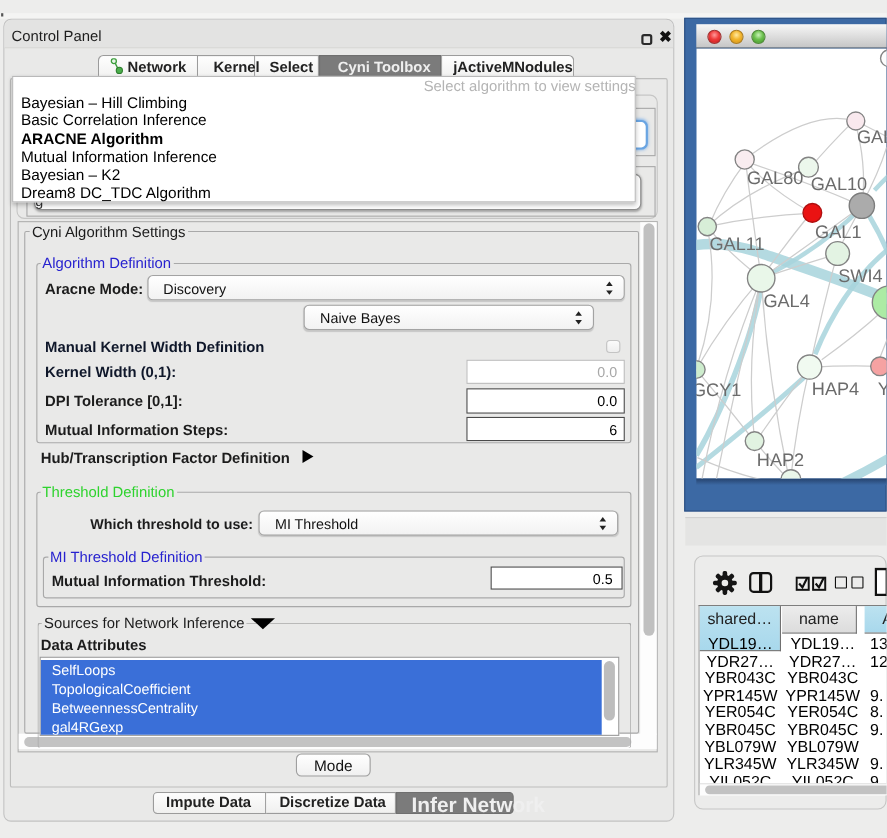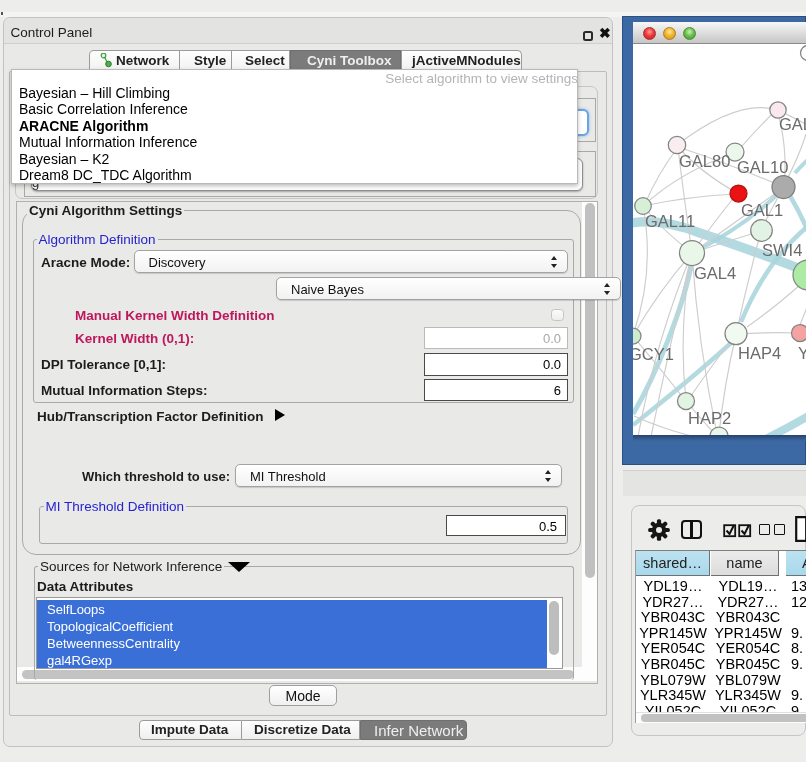--- a/index.html
+++ b/index.html
@@ -1,21 +1,21 @@
 <!DOCTYPE html>
 <html><head>
 <meta charset="utf-8">
 <style>
 * { margin:0; padding:0; box-sizing:border-box; }
 html,body { width:806px; height:762px; overflow:hidden; background:#ededec; }
 body { font-family:"Liberation Sans", sans-serif; }
 #root { position:absolute; left:0; top:12px; width:806px; height:762px; }
 .abs { position:absolute; }
 .lbl { font-size:13.5px; font-weight:bold; color:#1c1c1c; white-space:nowrap;text-align:right; }
-.dis { color:#be185d;margin-left:34px; }
+.dis { color:#0f172a; }
 .combo { position:absolute; background:linear-gradient(#ffffff,#f2f2f2); border:1px solid #a3a3a3; border-radius:5px; box-shadow:0 1px 1px rgba(0,0,0,0.15); font-size:13px; color:#111; }
 .combo .ctext { position:absolute; left:14px; top:4px; }
 .spin { position:absolute; right:8px; top:4px; width:9px; height:14px; }
 .spin:before { content:""; position:absolute; left:1px; top:1px; border-left:3.5px solid transparent; border-right:3.5px solid transparent; border-bottom:4.5px solid #222; }
 .spin:after { content:""; position:absolute; left:1px; bottom:1px; border-left:3.5px solid transparent; border-right:3.5px solid transparent; border-top:4.5px solid #222; }
 .tfield { position:absolute; background:#fff; font-size:13px; text-align:right; }
 .groupbox { position:absolute; border:1px solid #a9a9a9; border-radius:3px; }
 .gtitle { position:absolute; top:-8px; font-size:13.5px; background:#e9e9e8; padding:0 2px; white-space:nowrap; }
 </style>
 </head>
@@ -39,21 +39,21 @@
   <div class="abs" style="left:176px;top:32px;width:52px;height:21px;background:linear-gradient(#fefefe,#f1f1f0);border:1px solid #9b9b9b;border-bottom:none;border-left:none;"></div>
   <div class="abs" style="left:228px;top:32px;width:58px;height:21px;background:linear-gradient(#fefefe,#f1f1f0);border:1px solid #9b9b9b;border-bottom:none;border-left:none;"></div>
   <div class="abs" style="left:286px;top:32px;width:111px;height:21px;background:#7b7b7b;border:1px solid #6f6f6f;border-bottom:none;"></div>
   <div class="abs" style="left:397px;top:32px;width:121px;height:21px;background:linear-gradient(#fefefe,#f1f1f0);border:1px solid #9b9b9b;border-bottom:none;border-radius:0 5px 0 0;"></div>
   <svg class="abs" style="left:96px;top:35px;" width="13" height="15" viewBox="0 0 13 15">
     <line x1="4" y1="3" x2="8" y2="11" stroke="#3c9e3c" stroke-width="1.2"></line>
     <circle cx="3.5" cy="2.5" r="2.3" fill="#e8f6e8" stroke="#3c9e3c" stroke-width="1.2"></circle>
     <circle cx="8.5" cy="11" r="2.8" fill="#4caf4c" stroke="#2e7d2e" stroke-width="1"></circle>
   </svg>
   <div class="abs" style="left:112px;top:34.5px;font-size:13.5px;font-weight:bold;color:#222;">Network</div>
-  <div class="abs" style="left:190px;top:34.5px;font-size:13.5px;font-weight:bold;color:#222;">Style</div>
+  <div class="abs" style="left:190px;top:34.5px;font-size:13.5px;font-weight:bold;color:#222;">Kernel</div>
   <div class="abs" style="left:241px;top:34.5px;font-size:13.5px;font-weight:bold;color:#222;">Select</div>
   <div class="abs" style="left:303px;top:34.5px;font-size:13.5px;font-weight:bold;color:#efefef;">Cyni Toolbox</div>
   <div class="abs" style="left:408px;top:34.5px;font-size:13.5px;font-weight:bold;color:#222;">jActiveMNodules</div>
 </div>
 
 <div class="abs" style="left:15px;top:74px;width:583px;height:113px;background:#e9e9e8;border:1px solid #c6c6c5;border-radius:7px;"></div>
 <div class="abs" style="left:24px;top:86px;width:572px;height:44px;border:1px solid #a8a8a8;"></div>
 <div class="abs" style="left:33px;top:97px;width:556px;height:27px;background:#fff;border:2.5px solid #6aa5e2;border-radius:6px;box-shadow:0 0 3px #7db0e8;"></div>
 <div class="abs" style="left:24px;top:139px;width:572px;height:46px;border:1px solid #a8a8a8;"></div>
 <div class="abs" style="left:31px;top:146px;width:552px;height:32.5px;background:#fdfdfd;border:1px solid #8e8e8e;border-radius:6px;box-shadow:0 1px 2px rgba(0,0,0,.3);"></div>
@@ -71,85 +71,89 @@
 </div>
 
 <div class="abs" style="left:16px;top:189px;width:582px;height:483px;background:#e9e9e8;border:1px solid #b0b0af;"></div>
 
 <div class="abs" style="left:582px;top:190px;width:15px;height:466px;background:#fdfdfd;"></div>
 <div class="abs" style="left:584.5px;top:191px;width:10px;height:375px;background:#c0c0c0;border-radius:5px;"></div>
 
 <div class="abs" style="left:17px;top:655px;width:580px;height:14px;background:#fdfdfd;"></div>
 <div class="abs" style="left:22px;top:657.5px;width:552px;height:9px;background:#c3c3c3;border-radius:4.5px;"></div>
 
-<div class="groupbox" style="left:22px;top:198px;width:559px;height:345px;border-radius:14px;font-weight:bold;">
+<div class="groupbox" style="left:22px;top:198px;width:559px;height:457px;border-radius:2px;">
   <div class="gtitle" style="left:4px;color:#1c1c1c;">Cyni Algorithm Settings</div>
 </div>
 
 <div class="groupbox" style="left:32.5px;top:227px;width:541px;height:164px;">
   <div class="gtitle" style="left:3px;color:#2722cf;">Algorithm Definition</div>
 </div>
 
 <div class="lbl" style="position:absolute;left:41px;top:242.5px;">Aracne Mode:</div>
 <div class="combo" style="left:133.5px;top:237.5px;width:434px;height:23px;">
       <span class="ctext">Discovery</span>
       <span class="spin"></span>
     </div>
 
-<div class="combo" style="left:276px;top:264.5px;width:345px;height:23px;">
+<div class="combo" style="left:276px;top:264.5px;width:264px;height:23px;">
       <span class="ctext">Naive Bayes</span>
       <span class="spin"></span>
     </div>
 
 <div class="lbl dis" style="position:absolute;left:41px;top:295.5px;">Manual Kernel Width Definition</div>
 <div class="abs" style="left:551px;top:297px;width:13px;height:12px;background:linear-gradient(#fbfbfb,#eeeeee);border:1px solid #c4c4c4;border-radius:3.5px;"></div>
 
 <div class="lbl dis" style="position:absolute;left:41px;top:319px;">Kernel Width (0,1):</div>
 <div class="tfield" style="left:424px;top:315px;width:144px;height:22px;border:1px solid #bbbbbb;color:#a8a8a8;padding:3px 6px 0 0;">0.0</div>
 
 <div class="lbl" style="position:absolute;left:41px;top:345px;">DPI Tolerance [0,1]:</div>
 <div class="tfield" style="left:424px;top:340.5px;width:144px;height:23px;border:1.5px solid #4a4a4a;color:#000;padding:3px 6px 0 0;">0.0</div>
 
 <div class="lbl" style="position:absolute;left:41px;top:370.5px;">Mutual Information Steps:</div>
 <div class="tfield" style="left:424px;top:366.5px;width:144px;height:22px;border:1.5px solid #4a4a4a;color:#000;padding:3px 6px 0 0;">6</div>
 
 <div class="lbl" style="position:absolute;left:37px;top:396.5px;">Hub/Transcription Factor Definition</div>
 <div class="abs" style="left:275px;top:397px;width:0;height:0;border-top:6.5px solid transparent;border-bottom:6.5px solid transparent;border-left:10px solid #000;"></div>
 
+<div class="groupbox" style="left:32.5px;top:435px;width:541px;height:104.5px;">
+  <div class="gtitle" style="left:3px;color:#2ed32e;">Threshold Definition</div>
+</div>
 
 <div class="lbl" style="position:absolute;left:82px;top:457px;font-size:13px;">Which threshold to use:</div>
 <div class="combo" style="left:235px;top:452px;width:327px;height:23px;">
       <span class="ctext">MI Threshold</span>
       <span class="spin"></span>
     </div>
 
 <div class="groupbox" style="left:38.5px;top:494px;width:529.5px;height:38px;">
   <div class="gtitle" style="left:4px;color:#2722cf;">MI Threshold Definition</div>
 </div>
+<div class="lbl" style="position:absolute;left:47px;top:509px;">Mutual Information Threshold:</div>
 <div class="tfield" style="left:446px;top:503px;width:120px;height:21px;border:1.5px solid #4a4a4a;color:#000;padding:2.5px 8px 0 0;">0.5</div>
 
 <div class="groupbox" style="left:33.5px;top:553.5px;width:540px;height:114.5px;border-bottom:none;">
   <div class="gtitle" style="left:3.5px;color:#1c1c1c;">Sources for Network Inference</div>
 </div>
 <div class="abs" style="left:227.5px;top:550px;width:0;height:0;border-left:11px solid transparent;border-right:11px solid transparent;border-top:10px solid #000;"></div>
 <div class="lbl" style="position:absolute;left:37px;top:566.5px;">Data Attributes</div>
 
 <div class="abs" style="left:35.5px;top:585px;width:527px;height:72px;background:#fff;border:1px solid #999;overflow:hidden;">
   <div style="position:absolute;left:0;top:2px;width:510px;height:70px;background:#3a6fd8;color:#fff;font-size:13px;line-height:17px;padding-left:10.5px;padding-top:1px;">SelfLoops<br>TopologicalCoefficient<br>BetweennessCentrality<br>gal4RGexp</div>
   <div style="position:absolute;right:3px;top:3px;width:10px;height:54px;background:#bdbdbd;border-radius:5px;"></div>
 </div>
 
 <div class="abs" style="left:269px;top:673px;width:68px;height:21px;background:linear-gradient(#ffffff,#f0f0f0);border:1px solid #9f9f9f;border-radius:5px;text-align:center;font-size:14px;color:#111;padding-top:2px;">Mode</div>
 
 <div class="abs" style="left:139px;top:708px;width:103px;height:20px;background:linear-gradient(#fdfdfd,#f0f0ef);border:1px solid #9b9b9b;border-radius:4px 0 0 4px;"></div>
 <div class="abs" style="left:242px;top:708px;width:118px;height:20px;background:linear-gradient(#fdfdfd,#f0f0ef);border:1px solid #9b9b9b;border-left:none;"></div>
 <div class="abs" style="left:360px;top:708px;width:107px;height:20px;background:#7b7b7b;border:1px solid #6f6f6f;border-radius:0 4px 4px 0;"></div>
 <div class="abs" style="left:151px;top:709.5px;font-size:13.5px;font-weight:bold;color:#222;">Impute Data</div>
 <div class="abs" style="left:254px;top:709.5px;font-size:13.5px;font-weight:bold;color:#222;">Discretize Data</div>
-<div class="abs" style="left:374px;top:709.5px;font-size:15px;font-weight:normal;color:#efefef;">Infer Network</div>
+<div class="abs" style="left:374px;top:709.5px;font-size:19px;font-weight:bold;color:#efefef;">Infer Network</div>
 
 <div class="abs" style="left:4px;top:757px;width:21px;height:10px;background:#e8e8e8;border:2px solid #8a8a8a;"></div>
 
 <div class="abs" style="left:622px;top:4px;width:184px;height:449px;background:#3c69a4;box-shadow:inset 0 0 0 1px #2d4f80;"></div>
 
 <div class="abs" style="left:633px;top:423px;width:173px;height:6px;background:linear-gradient(#26436e,#3c69a4);"></div>
 
 <div class="abs" style="left:633px;top:10px;width:173px;height:21.5px;background:linear-gradient(#f7f7f7,#c6c6c6);border-bottom:1px solid #8b8b8b;"></div>
 <div class="abs" style="left:642.5px;top:15px;width:13px;height:13px;border-radius:50%;background:radial-gradient(circle at 50% 35%, #ff9a9a 0%, #ee3b3b 45%, #c61818 100%);border:1px solid #a03030;"></div>
 <div class="abs" style="left:662.5px;top:15px;width:13px;height:13px;border-radius:50%;background:radial-gradient(circle at 50% 35%, #ffe9a0 0%, #f2b52e 45%, #d18f10 100%);border:1px solid #ad7d20;"></div>
@@ -257,21 +261,21 @@
       <rect x="16.2" y="4.2" width="11" height="11" fill="none" stroke="#111" stroke-width="1.8"></rect>
       <path d="M18.5,9.5 l3,3.5 l4.5-9" fill="none" stroke="#111" stroke-width="2"></path>
     </svg>
 <div class="abs" style="left:759px;top:512px;width:11px;height:11px;border:1.5px solid #111;border-radius:1px;"></div>
 <div class="abs" style="left:774px;top:512px;width:11px;height:11px;border:1.5px solid #111;border-radius:1px;"></div>
 <svg class="abs" style="left:795px;top:504px;" width="11" height="26" viewBox="0 0 11 26">
       <path d="M1.2,1.2 h10 v23.6 h-10 z" fill="#fff" stroke="#111" stroke-width="2.2"></path>
     </svg>
 
 <div class="abs" style="left:635px;top:538px;width:171px;height:173px;background:#fff;border-top:1.5px solid #7e7e7e;border-left:1px solid #9a9a9a;overflow:hidden;">
-  <div style="position:absolute;left:0;top:0;width:74px;height:25px;background:linear-gradient(#bce2f0,#a8d8ec);border-right:1px solid #707070;border-bottom:1px solid #707070;text-align:center;font-size:14.5px;color:#222;padding-top:4px;">shared…</div>
+  <div style="position:absolute;left:0;top:0;width:74px;height:41px;background:linear-gradient(#bce2f0,#a8d8ec);border-right:1px solid #707070;border-bottom:1px solid #707070;text-align:center;font-size:14.5px;color:#222;padding-top:4px;">shared…</div>
   <div style="position:absolute;left:75px;top:0;width:68px;height:25px;background:linear-gradient(#ececec,#dcdcdc);border-right:1px solid #707070;border-bottom:1px solid #707070;text-align:center;font-size:14.5px;color:#222;padding-top:4px;">name</div>
   <div style="position:absolute;left:150px;top:0;width:40px;height:25px;background:linear-gradient(#bce2f0,#a8d8ec);border-bottom:1px solid #707070;font-size:14.5px;color:#222;padding-top:4px;padding-left:16px;">A</div>
   <div style="position:absolute;left:0;top:28px;width:74px;text-align:center;font-size:14.5px;color:#000;line-height:15.6px;">YDL19…<br>YDR27…<br>YBR043C<br>YPR145W<br>YER054C<br>YBR045C<br>YBL079W<br>YLR345W<br>YIL052C</div>
   <div style="position:absolute;left:75px;top:28px;width:74px;text-align:center;font-size:14.5px;color:#000;line-height:15.6px;">YDL19…<br>YDR27…<br>YBR043C<br>YPR145W<br>YER054C<br>YBR045C<br>YBL079W<br>YLR345W<br>YIL052C</div>
   <div style="position:absolute;left:155px;top:28px;width:40px;font-size:14.5px;color:#000;line-height:15.6px;">13…<br>12…<br>&nbsp;<br>9.<br>8.<br>9.<br>&nbsp;<br>9.<br>9.</div>
 
   <div style="position:absolute;left:0;top:161px;width:171px;height:12px;background:#fdfdfd;border-top:1px solid #e0e0e0;"></div>
   <div style="position:absolute;left:5px;top:163px;width:170px;height:8px;background:#c2c2c2;border-radius:4px;"></div>
 </div>
 

